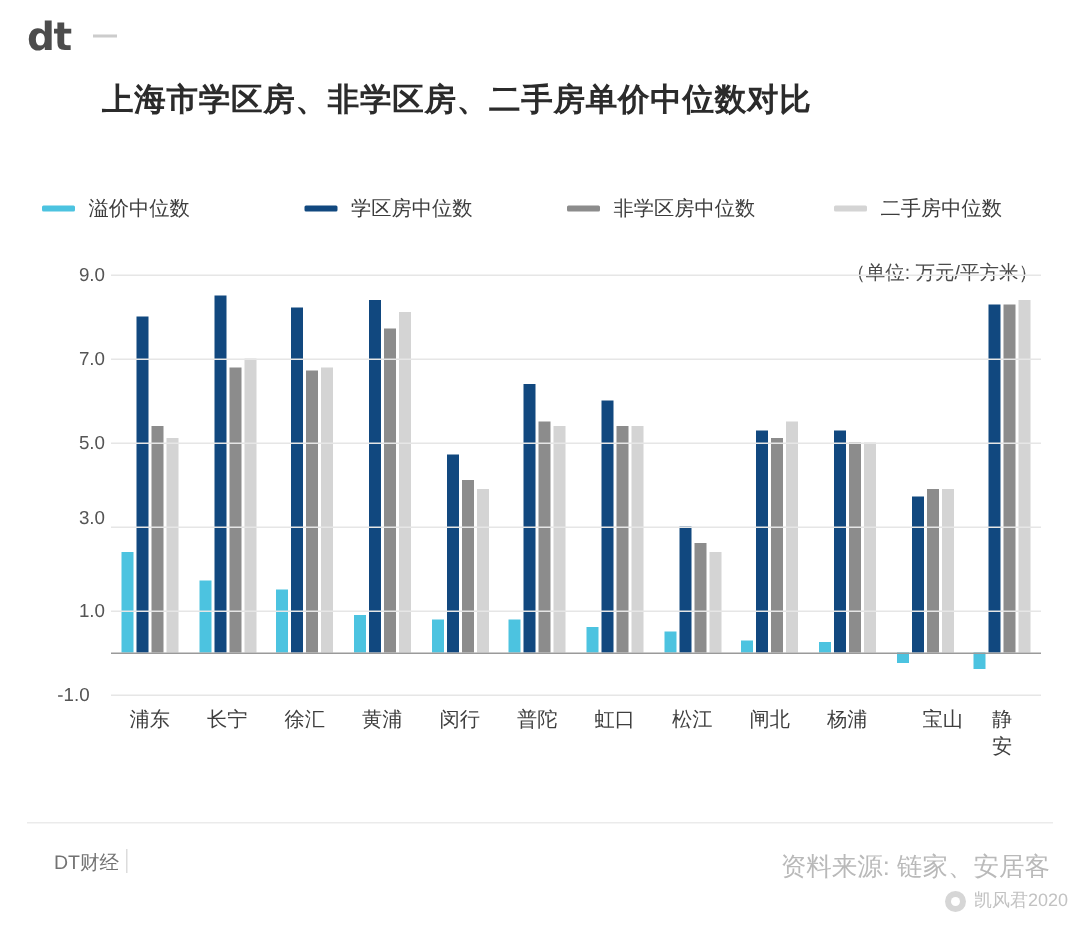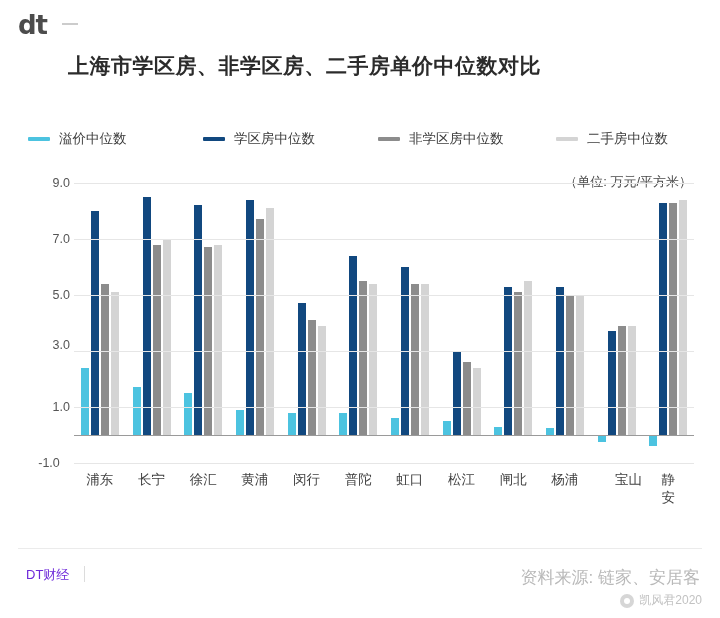--- a/index.html
+++ b/index.html
@@ -167,43 +167,43 @@
   .footer-rule {
     position: absolute;
     left: 18px;
     top: 0px;
     width: 684px;
     height: 1px;
     background: #ebebeb;
   }
   .footer-brand {
     position: absolute;
-    left: 26px;
+    left: 36px;
     top: 18px;
     font-size: 13px;
-    color: #6d28d9;
+    color: #737373;
   }
   .footer-divider {
     position: absolute;
     left: 84px;
     top: 18px;
     width: 1px;
     height: 16px;
     background: #dcdcdc;
   }
   .footer-source {
     position: absolute;
     right: 20px;
     top: 18px;
     font-size: 17px;
     color: #b9b9b9;
   }
   .watermark {
     position: absolute;
-    right: 18px;
+    right: 8px;
     top: 44px;
     display: flex;
     align-items: center;
     font-size: 12px;
     color: #c2c2c2;
   }
   .weibo-icon {
     width: 14px;
     height: 14px;
     border-radius: 50%;

